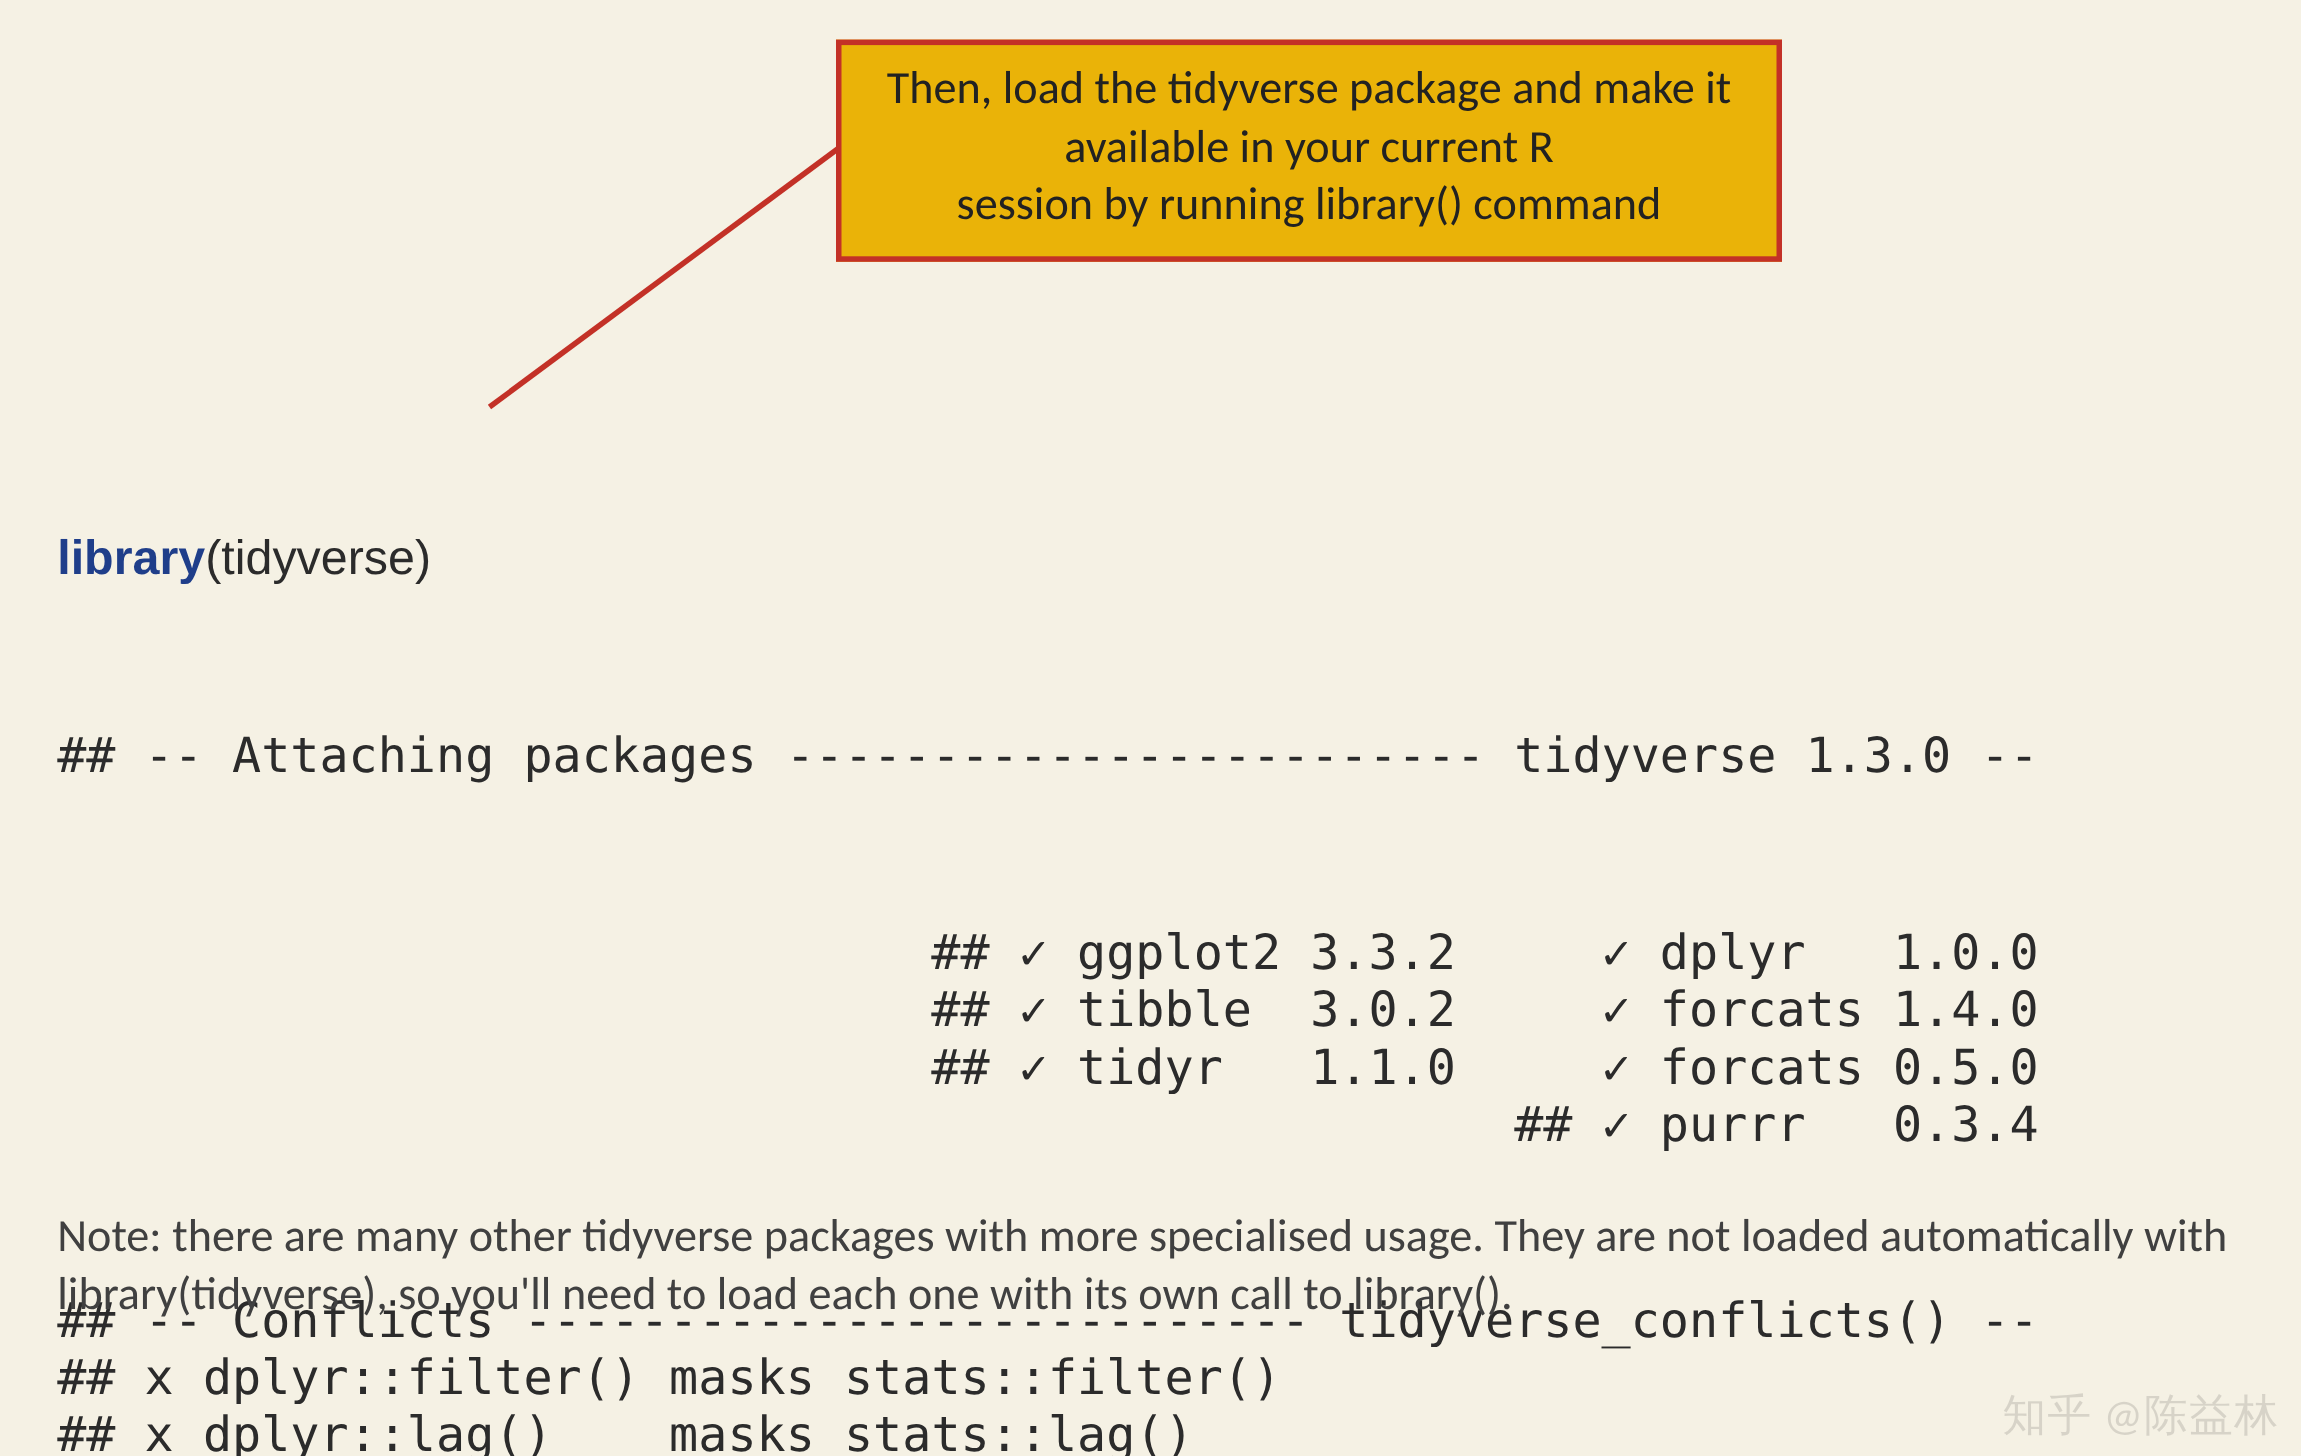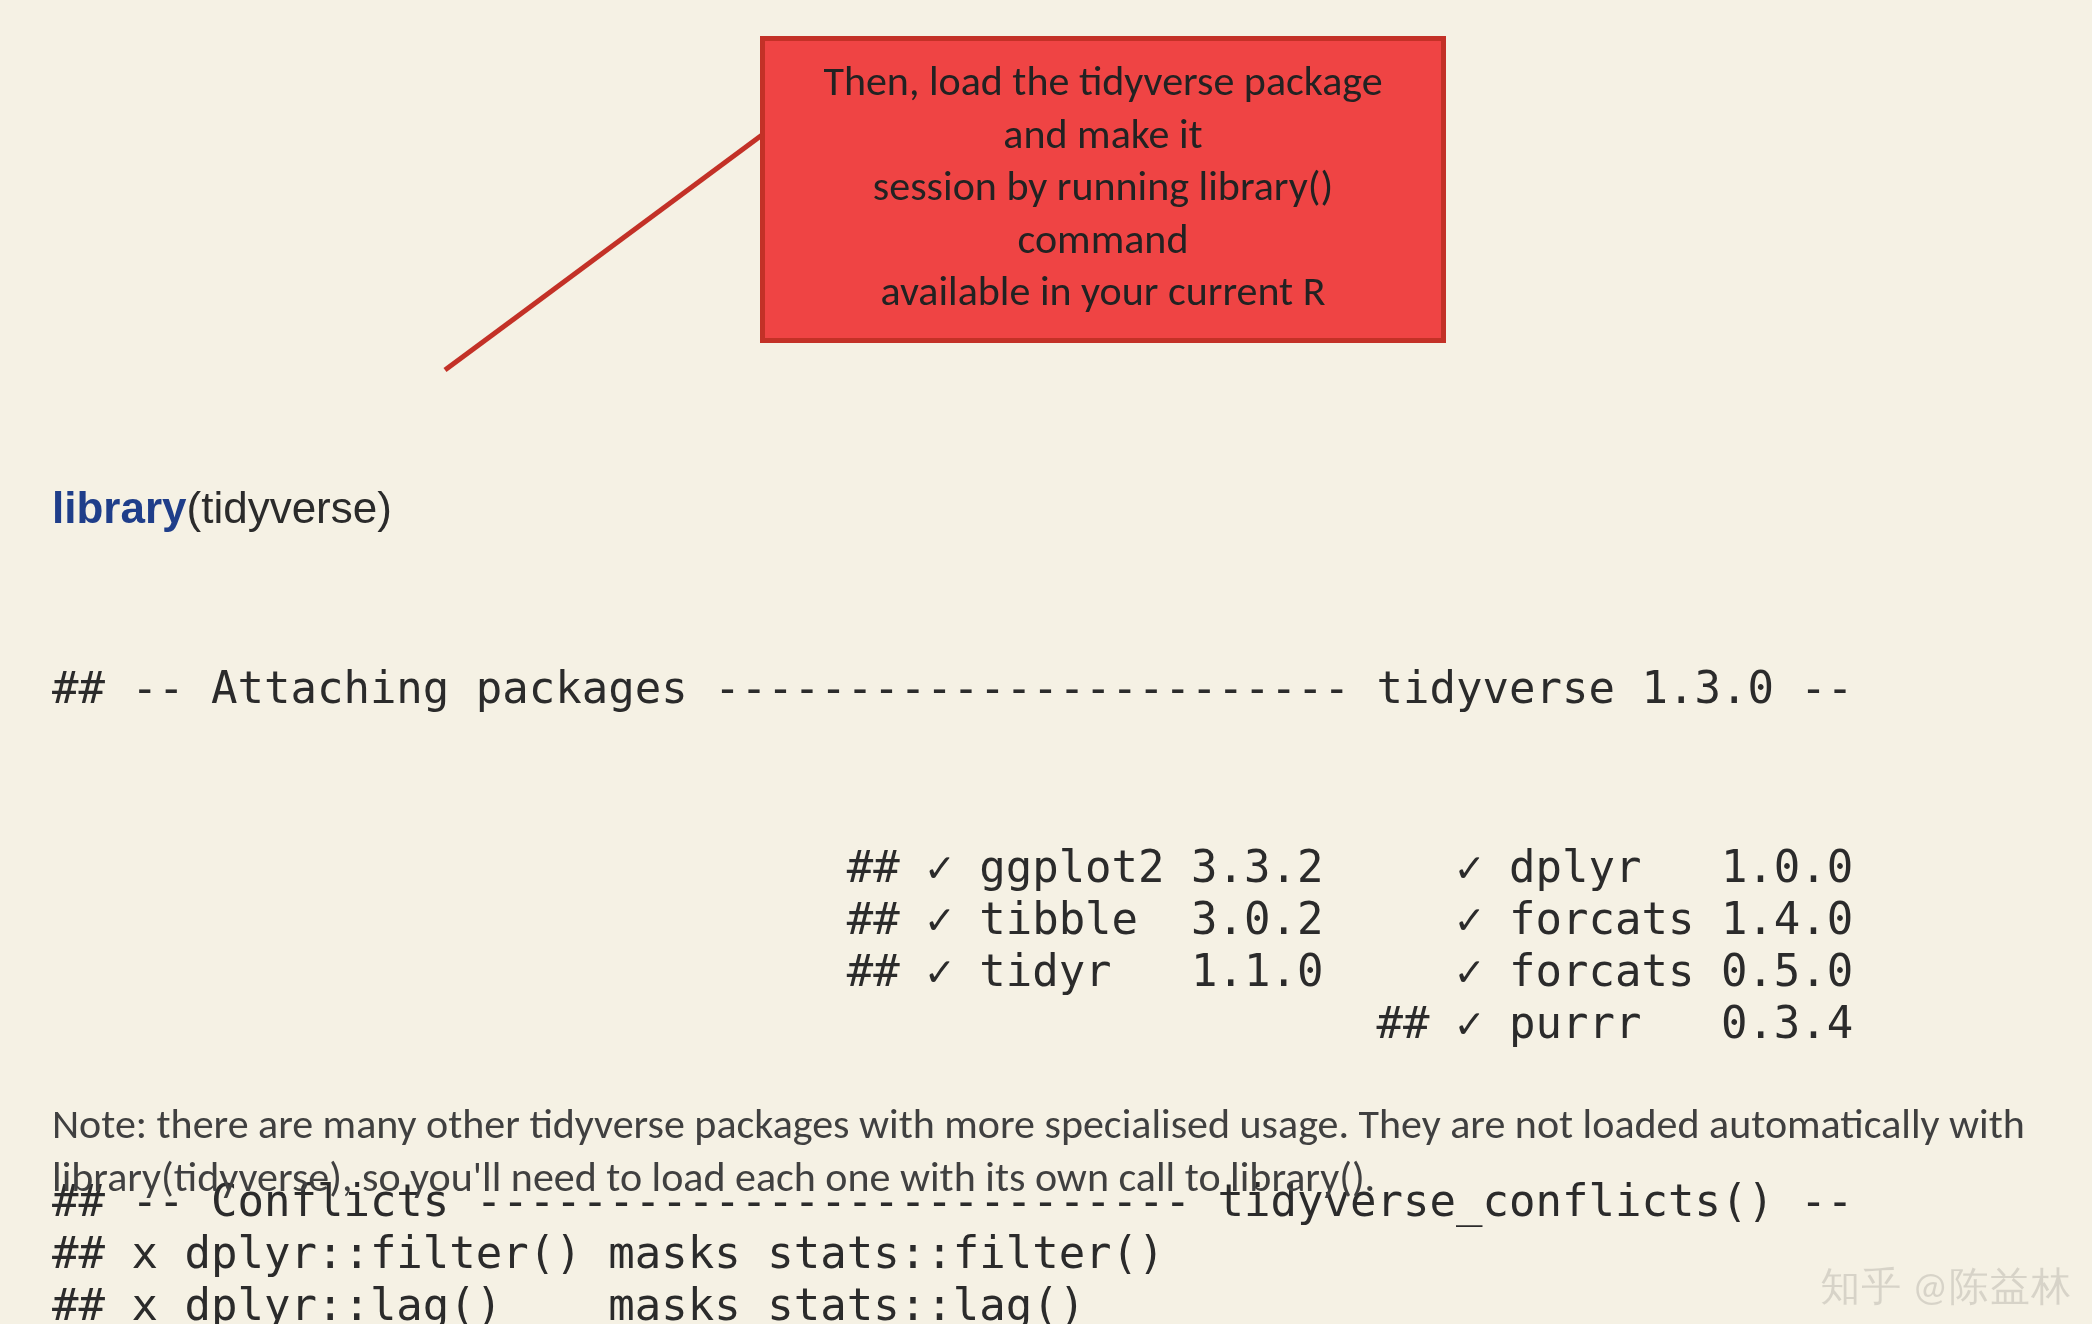--- a/index.html
+++ b/index.html
@@ -15,23 +15,23 @@
   }
   .canvas {
     position: relative;
     width: 2092px;
     height: 1324px;
   }
   .callout-box {
     position: absolute;
     left: 760px;
     top: 36px;
-    width: 686px;
+    width: 860px;
     border: 5px solid #c33127;
-    background: #ef4444;
+    background: #eab308;
     padding: 14px 24px 20px 24px;
     box-sizing: border-box;
     text-align: center;
     font-size: 42px;
     line-height: 1.25;
   }
   svg.connector {
     position: absolute;
     left: 0;
     top: 0;
@@ -86,22 +86,22 @@
 <body>
 
 <div class="canvas">
 
   <svg class="connector">
     <line x1="762" y1="135" x2="445" y2="370" stroke="#c33127" stroke-width="5"></line>
   </svg>
 
   <div class="callout-box">
     <div>Then, load the tidyverse package and make it</div>
+    <div>available in your current R</div>
     <div>session by running library() command</div>
-    <div>available in your current R</div>
   </div>
 
   <div class="code-block">
     <div class="cmd-line"><span class="kw">library</span><span>(tidyverse)</span></div>
     <div class="out-block">## -- Attaching packages ------------------------ tidyverse 1.3.0 --</div>
     <div class="out-block"><div>## ✓ ggplot2 3.3.2     ✓ dplyr   1.0.0</div><div>## ✓ tibble  3.0.2     ✓ forcats 1.4.0</div><div>## ✓ tidyr   1.1.0     ✓ forcats 0.5.0</div><div>## ✓ purrr   0.3.4</div></div>
     <div class="out-block2"><div>## -- Conflicts --------------------------- tidyverse_conflicts() --</div><div>## x dplyr::filter() masks stats::filter()</div><div>## x dplyr::lag()    masks stats::lag()</div></div>
   </div>
 
   <div class="note">Note: there are many other tidyverse packages with more specialised usage. They are not loaded automatically with library(tidyverse), so you'll need to load each one with its own call to library().</div>

